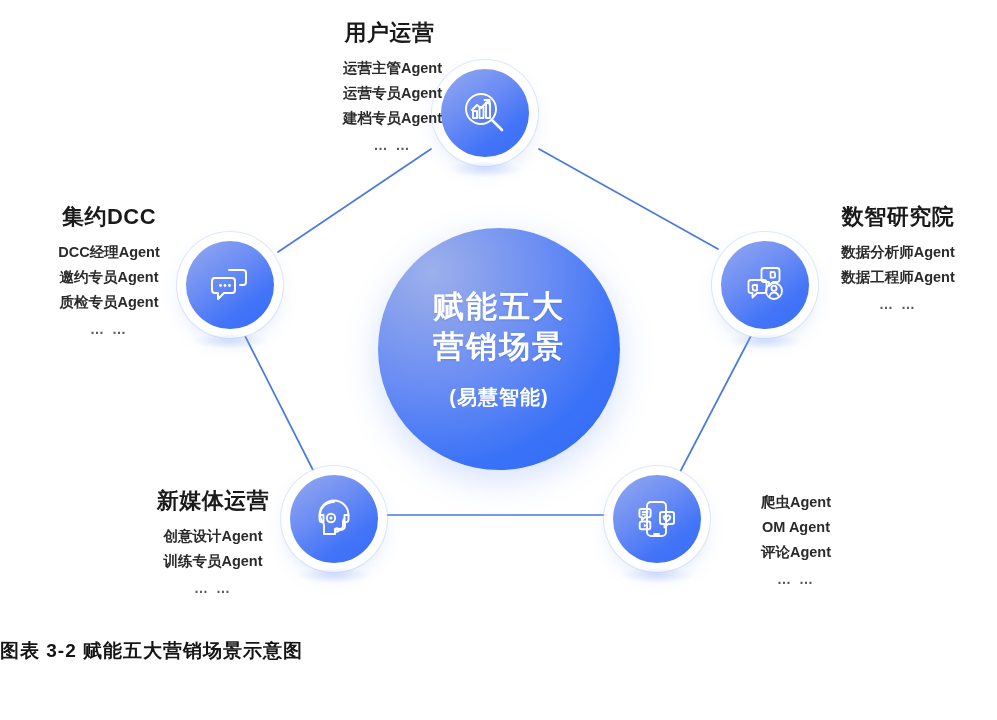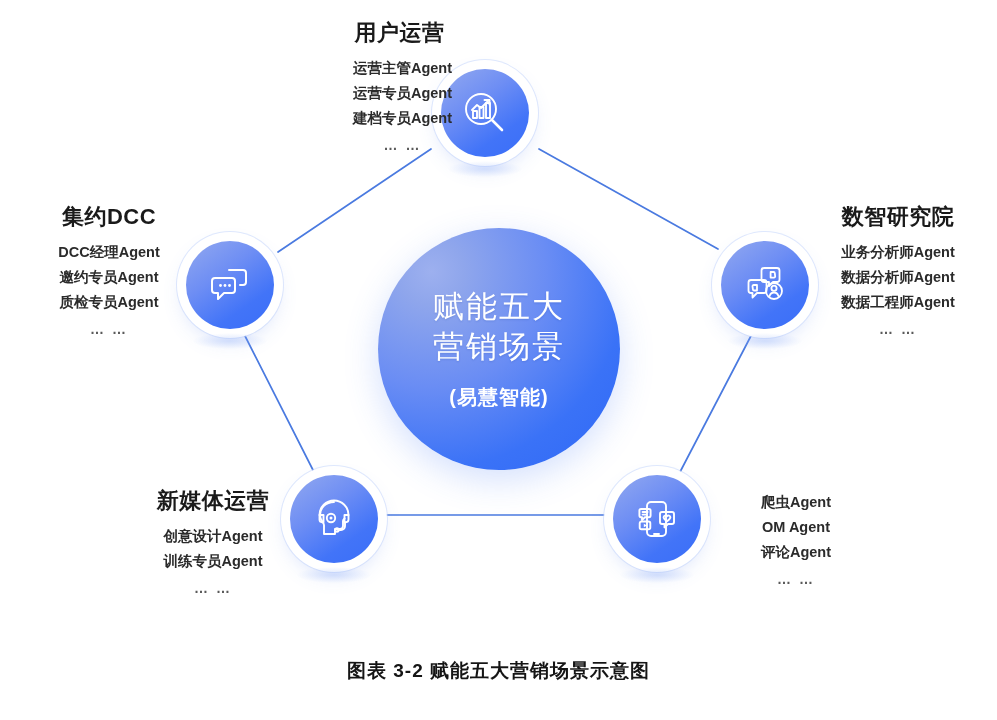--- a/index.html
+++ b/index.html
@@ -25,21 +25,21 @@
     border-radius:50%;
     background:
       radial-gradient(circle at 22% 18%, #9db0ef 0%, #8fa6ec 12%, #6a8df4 42%, #3a72f7 72%, #2f68f6 100%);
     display:flex;flex-direction:column;
     align-items:center;justify-content:center;
     box-shadow:0 10px 34px rgba(58,114,247,.22);
   }
   .hub-main{
     color:#fff;
     font-size:31px;
-    font-weight:400;
+    font-weight:700;
     line-height:1.28;
     letter-spacing:2px;
     text-align:center;
     text-shadow:0 1px 2px rgba(25,60,160,.20);
     white-space:pre-line;
   }
   .hub-sub{
     color:#fff;
     font-size:20px;
     font-weight:600;
@@ -103,32 +103,32 @@
   }
   .grp .ellip{
     font-size:14px;
     font-weight:700;
     color:#5a5a5a;
     letter-spacing:2px;
     margin-top:6px;
   }
   .ta-c{text-align:center;}
 
-  #grp-user    {left:295px; top:18px;  width:215px;}
+  #grp-user    {left:285px; top:18px;  width:215px;}
   #grp-user .title{text-align:center;padding-right:6px;}
   #grp-dcc     {left:24px;  top:202px; width:170px;}
   #grp-res     {left:803px; top:202px; width:190px;}
   #grp-media   {left:132px; top:486px; width:162px;}
   #grp-opinion {left:706px; top:482px; width:180px;}
 
   
   #caption{
     position:absolute;
-    left:0;right:0;top:658px;
-    text-align:center;
+    left:0;right:0;top:638px;
+    text-align:left;
     font-size:19px;
     font-weight:700;
     color:#151515;
     letter-spacing:1px;
   }
 </style>
 </head>
 <body>
 
 <div id="stage">
@@ -213,21 +213,20 @@
           <circle cx="34" cy="31" r="8"></circle>
           <circle cx="34" cy="28.3" r="2.6"></circle>
           <path d="M29.6 36c.7-2.3 2.4-3.5 4.4-3.5s3.7 1.2 4.4 3.5"></path>
         </svg>
       </span>
     </div>
   </div>
   <div class="grp ta-c" id="grp-res">
     <div class="title">数智研究院</div>
     <div class="items">
-      <div class="item">业务分析师Agent</div>
       <div class="item">数据分析师Agent</div>
       <div class="item">数据工程师Agent</div>
       <div class="ellip">… …</div>
     </div>
   </div>
 
   <div class="node" id="node-media">
     <div class="node-core">
       <span>
         <svg width="50" height="50" viewBox="0 0 50 50" fill="none" stroke="#ffffff" stroke-width="1.9" stroke-linecap="round" stroke-linejoin="round">

